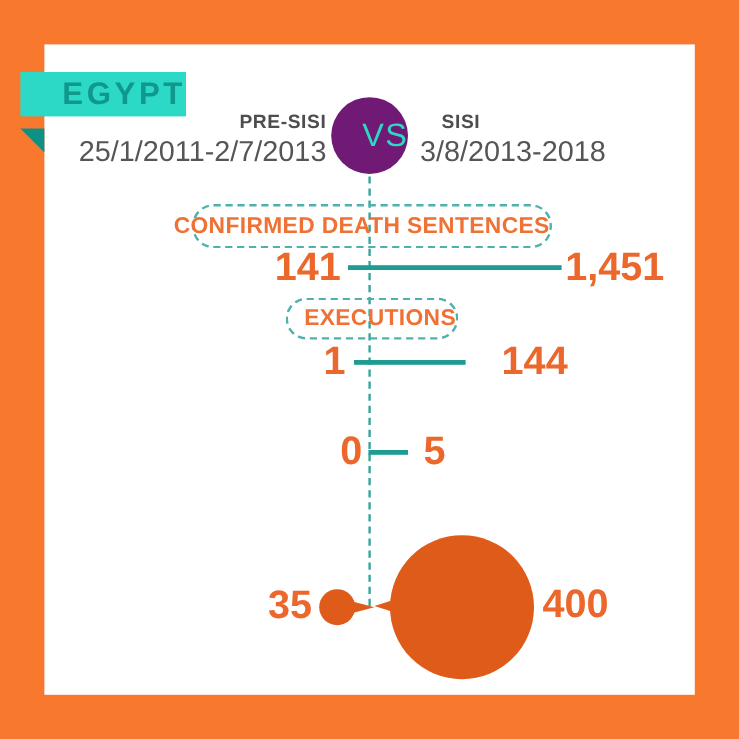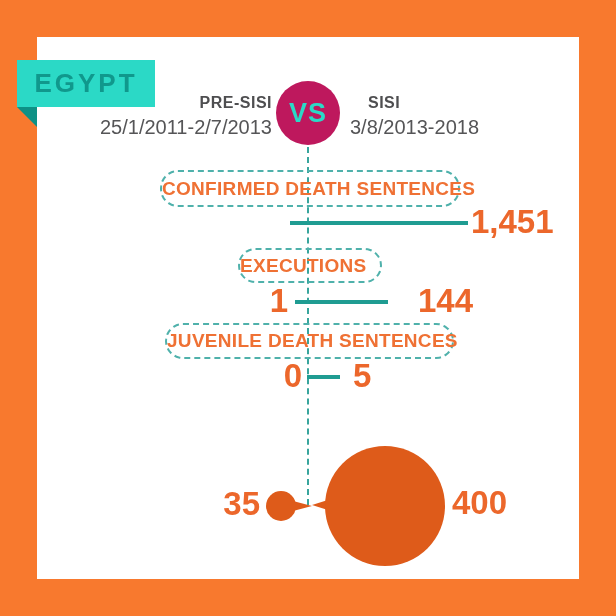--- a/index.html
+++ b/index.html
@@ -4,42 +4,42 @@
 <style>
   html,body{margin:0;padding:0;}
   .stage{
     position:relative;width:616px;height:616px;overflow:hidden;
     background:#F8792E;
     font-family:"Liberation Sans", sans-serif;
   }
   .card{position:absolute;left:37px;top:37px;width:542px;height:542px;background:#FFFFFF;}
   .vline{position:absolute;left:307px;top:147px;height:358px;width:0;border-left:2px dashed #38A59D;}
   .ribbon{
-    position:absolute;left:17px;top:60px;width:138px;height:47px;background:#2BD9C6;
-    display:flex;align-items:center;justify-content:center;
+    position:absolute;left:17px;top:60px;width:138px;height:37px;background:#2BD9C6;
+    display:flex;align-items:center;justify-content:flex-end;
     color:#10988C;font-weight:bold;font-size:26px;letter-spacing:3px;
   }
   .ribbon-fold{
     position:absolute;left:17px;top:107px;width:0;height:0;
     border-right:20px solid #0E9185;border-bottom:20px solid transparent;
   }
   .hdr-name{position:absolute;font-size:16px;font-weight:bold;color:#4E4E50;letter-spacing:0.5px;line-height:22px;}
-  .hdr-dates{position:absolute;font-size:20px;color:#555557;line-height:22px;}
+  .hdr-dates{position:absolute;font-size:24px;color:#555557;line-height:22px;}
   .pre-name{left:60px;top:92px;width:212px;text-align:right;}
   .pre-dates{left:60px;top:116px;width:212px;text-align:right;}
   .sisi-name{left:368px;top:92px;}
   .sisi-dates{left:350px;top:116px;}
   .vs-circle{
     position:absolute;left:276px;top:81px;width:64px;height:64px;border-radius:50%;
-    background:#be185d;display:flex;align-items:center;justify-content:center;
-    color:#2BD9C6;font-size:27px;font-weight:bold;letter-spacing:1px;
+    background:#701a75;display:flex;align-items:center;justify-content:flex-end;
+    color:#2BD9C6;font-size:27px;font-weight:normal;letter-spacing:1px;
   }
   .pill{
     position:absolute;border:2px dashed #4FB1AB;border-radius:18px;
-    display:flex;align-items:center;justify-content:flex-start;
+    display:flex;align-items:center;justify-content:flex-end;
     color:#EF7134;font-weight:bold;font-size:19px;letter-spacing:0.3px;white-space:nowrap;
   }
   .pill1{left:160px;top:170px;width:296px;height:33px;}
   .pill2{left:238px;top:248px;width:140px;height:31px;}
   .pill3{left:165px;top:323px;width:285px;height:32px;}
   .pill4{left:123px;top:402px;width:365px;height:31px;}
   .num{position:absolute;font-size:33px;font-weight:bold;color:#EC672B;line-height:34px;}
   .n1l{left:180px;top:205px;width:104px;text-align:right;}
   .n1r{left:471px;top:205px;}
   .n2l{left:240px;top:284px;width:48px;text-align:right;}
@@ -78,33 +78,31 @@
   <div class="vs-circle">
     <span>VS</span>
   </div>
 
   <div class="hdr-name sisi-name">SISI</div>
   <div class="hdr-dates sisi-dates">3/8/2013-2018</div>
 
   <div class="pill pill1">
     <span>CONFIRMED DEATH SENTENCES</span>
   </div>
+  <div class="num n1l">141</div>
   <div class="bar b1"></div>
   <div class="num n1r">1,451</div>
 
   <div class="pill pill2">
     <span>EXECUTIONS</span>
   </div>
   <div class="num n2l">1</div>
   <div class="bar b2"></div>
   <div class="num n2r">144</div>
 
-  <div class="pill pill3">
-    <span>JUVENILE DEATH SENTENCES</span>
-  </div>
   <div class="num n3l">0</div>
   <div class="bar b3"></div>
   <div class="num n3r">5</div>
 
   <div class="num n4l">35</div>
   <div class="bubble bubble-small"></div>
   <div class="tail tail-small"></div>
   <div class="tail tail-big"></div>
   <div class="bubble bubble-big"></div>
   <div class="num n4r">400</div>

